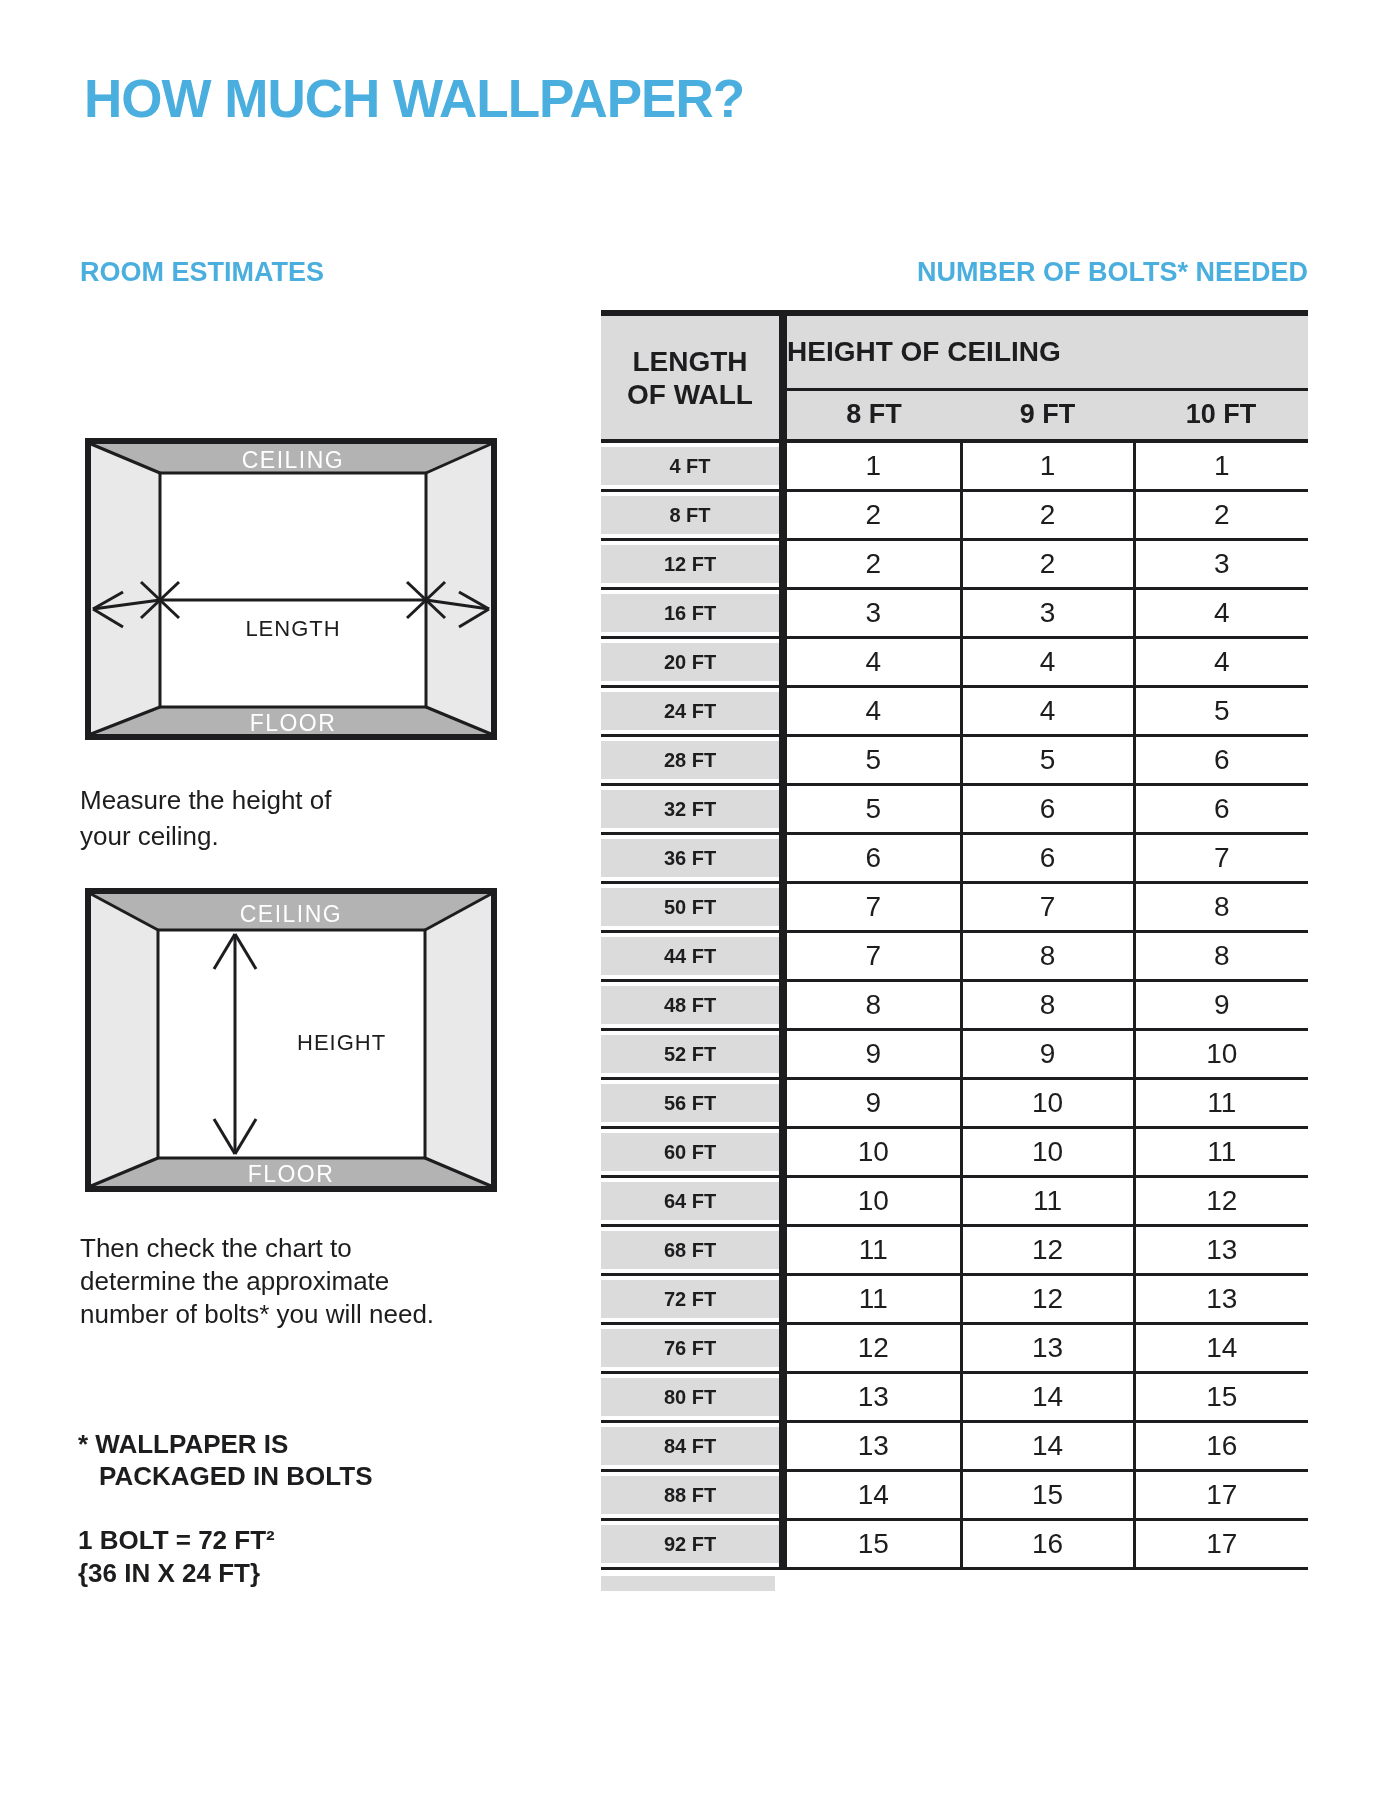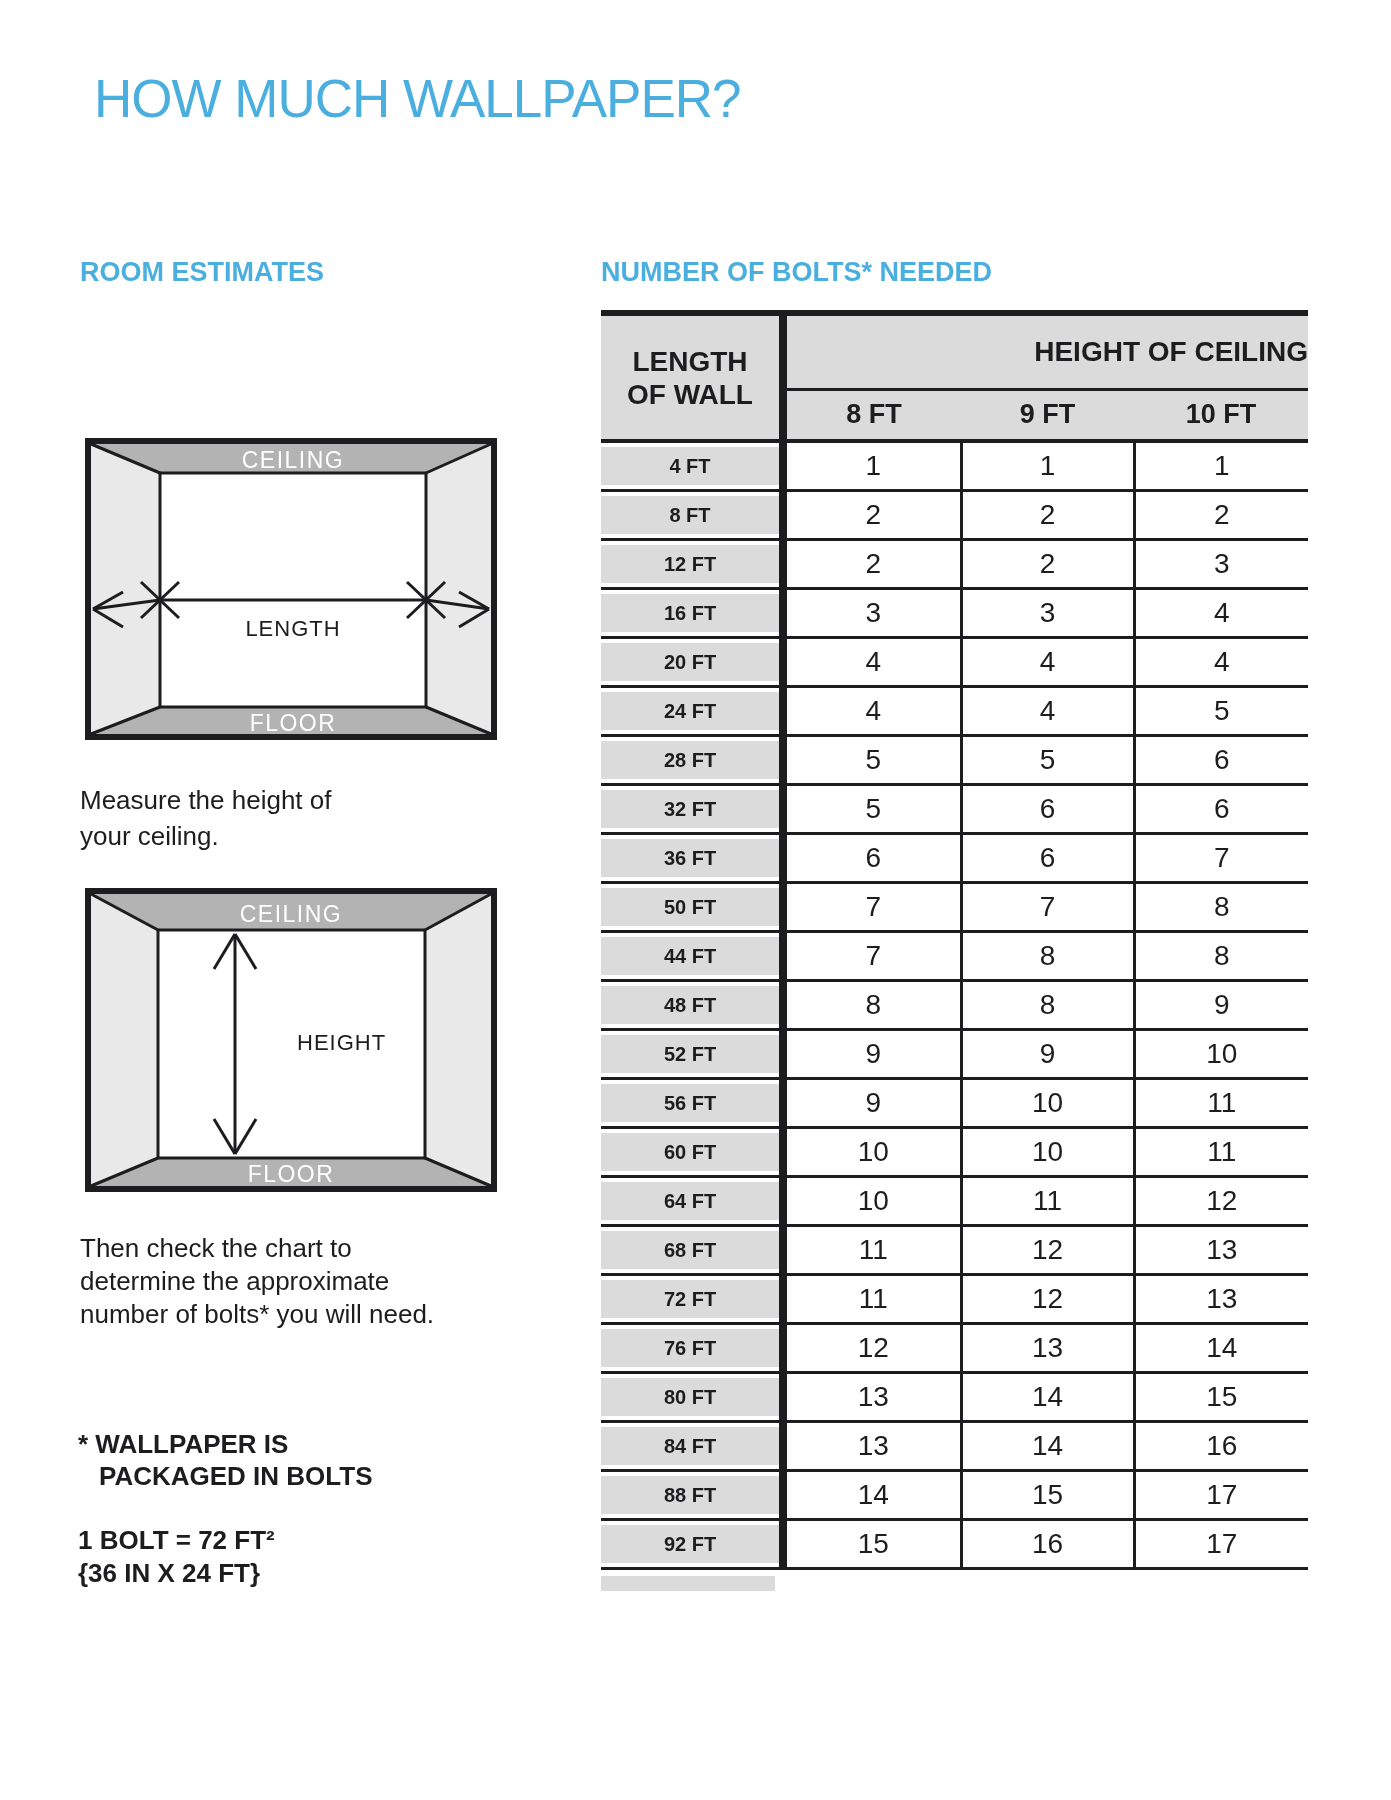--- a/index.html
+++ b/index.html
@@ -4,44 +4,44 @@
 <style>
   :root { --accent:#4AAEDE; --ink:#1d1d1f; --cellgray:#DBDBDB; --midgray:#B3B3B3; --wallgray:#E9E9E9; }
   * { margin:0; padding:0; box-sizing:border-box; }
   html,body { background:#ffffff; }
   .page {
     position:relative; width:1391px; height:1800px; background:#ffffff;
     font-family:"Liberation Sans", sans-serif; color:var(--ink); overflow:hidden;
   }
   .abs { position:absolute; }
   .page-title {
-    left:94px; top:68px; font-size:53px; font-weight:normal; color:var(--accent);
+    left:84px; top:68px; font-size:53px; font-weight:bold; color:var(--accent);
     letter-spacing:-1px; white-space:nowrap;
   }
   .section-heading { font-size:27px; font-weight:bold; color:var(--accent); white-space:nowrap; }
   .room-heading { left:80px; top:257px; }
-  .table-heading { left:601px; top:257px; width:707px; text-align:left; }
+  .table-heading { left:601px; top:257px; width:707px; text-align:right; }
   .body-text { font-size:26px; color:var(--ink); white-space:pre-line; }
   .step1 { left:80px; top:318px; line-height:37px; }
   .step2 { left:80px; top:774px; line-height:36px;margin-top:8px; }
   .step3 { left:80px; top:1232px; line-height:33px; }
   .footnote { left:78px; top:1428px; font-size:26px; font-weight:bold; line-height:32px; }
   .footnote .indent { padding-left:21px; }
   .bolt-def { left:78px; top:1524px; font-size:26px; font-weight:bold; line-height:33px; white-space:pre-line; }
   .diagram { position:absolute; }
 
   
   .table-wrap { left:601px; top:310px; }
   table.bolts { border-collapse:collapse; table-layout:fixed; width:707px; border-top:6px solid var(--ink); }
   table.bolts th, table.bolts td { padding:0; }
   th.corner {
     background:var(--cellgray); border-right:8px solid var(--ink); border-bottom:4px solid var(--ink);
     font-size:28px; font-weight:bold; text-align:center; white-space:pre-line; line-height:33px;
   }
-  th.group { background:var(--cellgray); border-bottom:3px solid var(--ink); height:76px; font-size:28px; font-weight:bold; text-align:right; }
+  th.group { background:var(--cellgray); border-bottom:3px solid var(--ink); height:76px; font-size:28px; font-weight:bold; text-align:left; }
   th.sub { background:var(--cellgray); border-bottom:4px solid var(--ink); height:52px; font-size:27px; font-weight:bold; text-align:center; }
   tbody th.row-head { background:#ffffff; border-right:8px solid var(--ink); border-bottom:3px solid var(--ink); }
   tbody th.row-head .row-head-inner {
     height:38px; margin:4px 0; background:var(--cellgray);
     display:flex; align-items:center; justify-content:center;
     font-size:20px; font-weight:bold;
   }
   tbody td { height:46px; border-bottom:3px solid var(--ink); font-size:28px; text-align:center; background:#ffffff; }
   tbody td + td { border-left:3px solid var(--ink); }
   .table-stub { left:601px; top:1576px; width:174px; height:15px; background:var(--cellgray); }

